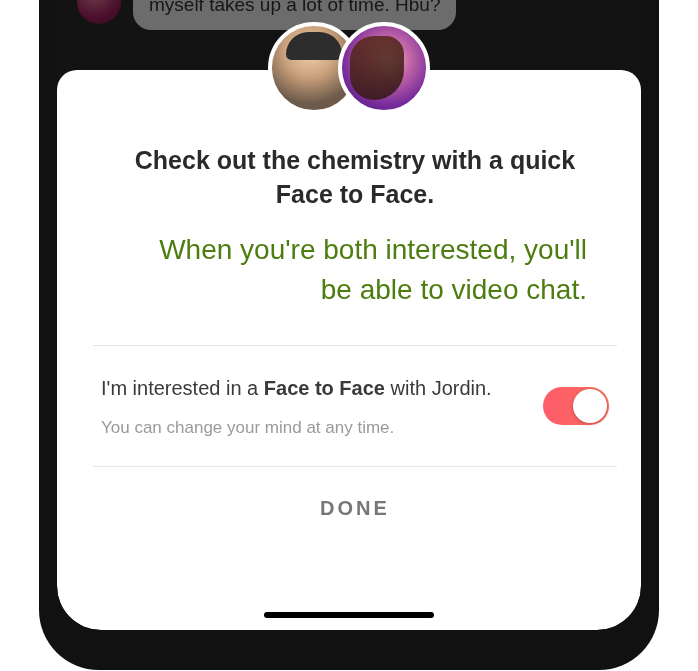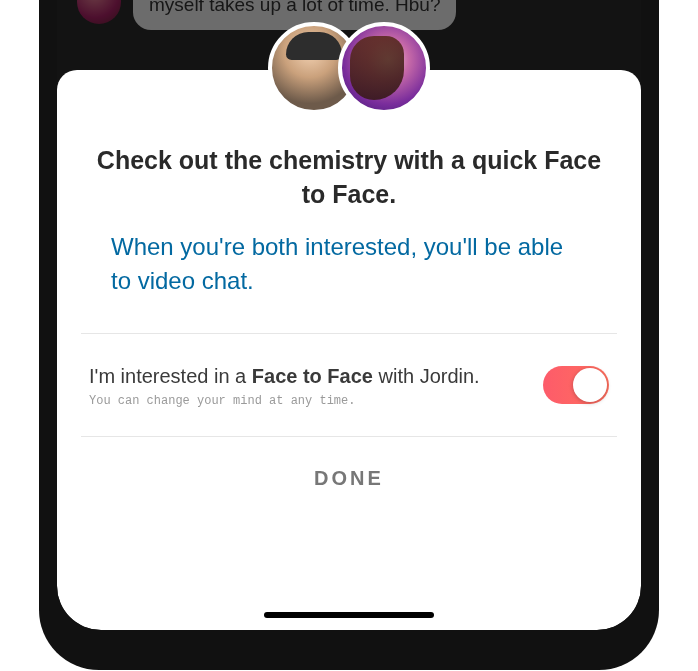--- a/index.html
+++ b/index.html
@@ -58,21 +58,21 @@
       color: #333;
       font-size: 19px;
       line-height: 1.35;
       max-width: 400px;
     }
     .sheet {
       position: absolute;
       left: 0; right: 0; bottom: 0;
       background: #fff;
       border-radius: 20px 20px 44px 44px;
-      padding: 74px 28px 0 28px;
+      padding: 74px 28px 0 40px;
       z-index: 2;
       height: 560px;
     }
     .avatar-pair {
       position: absolute;
       top: -48px;
       left: 50%;
       transform: translateX(-50%);
       display: flex;
       z-index: 5;
@@ -113,23 +113,23 @@
     }
     .sheet-title {
       text-align: center;
       font-size: 25px;
       font-weight: 700;
       color: #2a2a2a;
       line-height: 1.35;
       margin: 0 10px 18px 10px;
     }
     .sheet-subtitle {
-      text-align: left;
-      font-size: 24px;
-      color: #0369a1;
+      text-align: right;
+      font-size: 28px;
+      color: #4d7c0f;
       line-height: 1.45;
       margin: 0 26px 34px 26px;
     }
     .divider {
       height: 1px;
       background: #e6e6e6;
       margin: 0 -4px;
     }
     .toggle-row {
       display: flex;
@@ -141,24 +141,23 @@
     .toggle-text {
       flex: 1;
     }
     .toggle-label {
       font-size: 20px;
       color: #3a3a3a;
       line-height: 1.4;
     }
     .toggle-label .bold { font-weight: 700; }
     .toggle-hint {
-      margin-top: 4px;
-      font-size: 12px;
+      margin-top: 16px;
+      font-size: 17px;
       color: #9a9a9a;
-      font-family: Liberation Mono, monospace;
     }
     .toggle {
       width: 66px;
       height: 38px;
       border-radius: 38px;
       background: linear-gradient(90deg, #fd5b6a, #ff6f5e);
       position: relative;
       flex-shrink: 0;
       cursor: pointer;
     }

